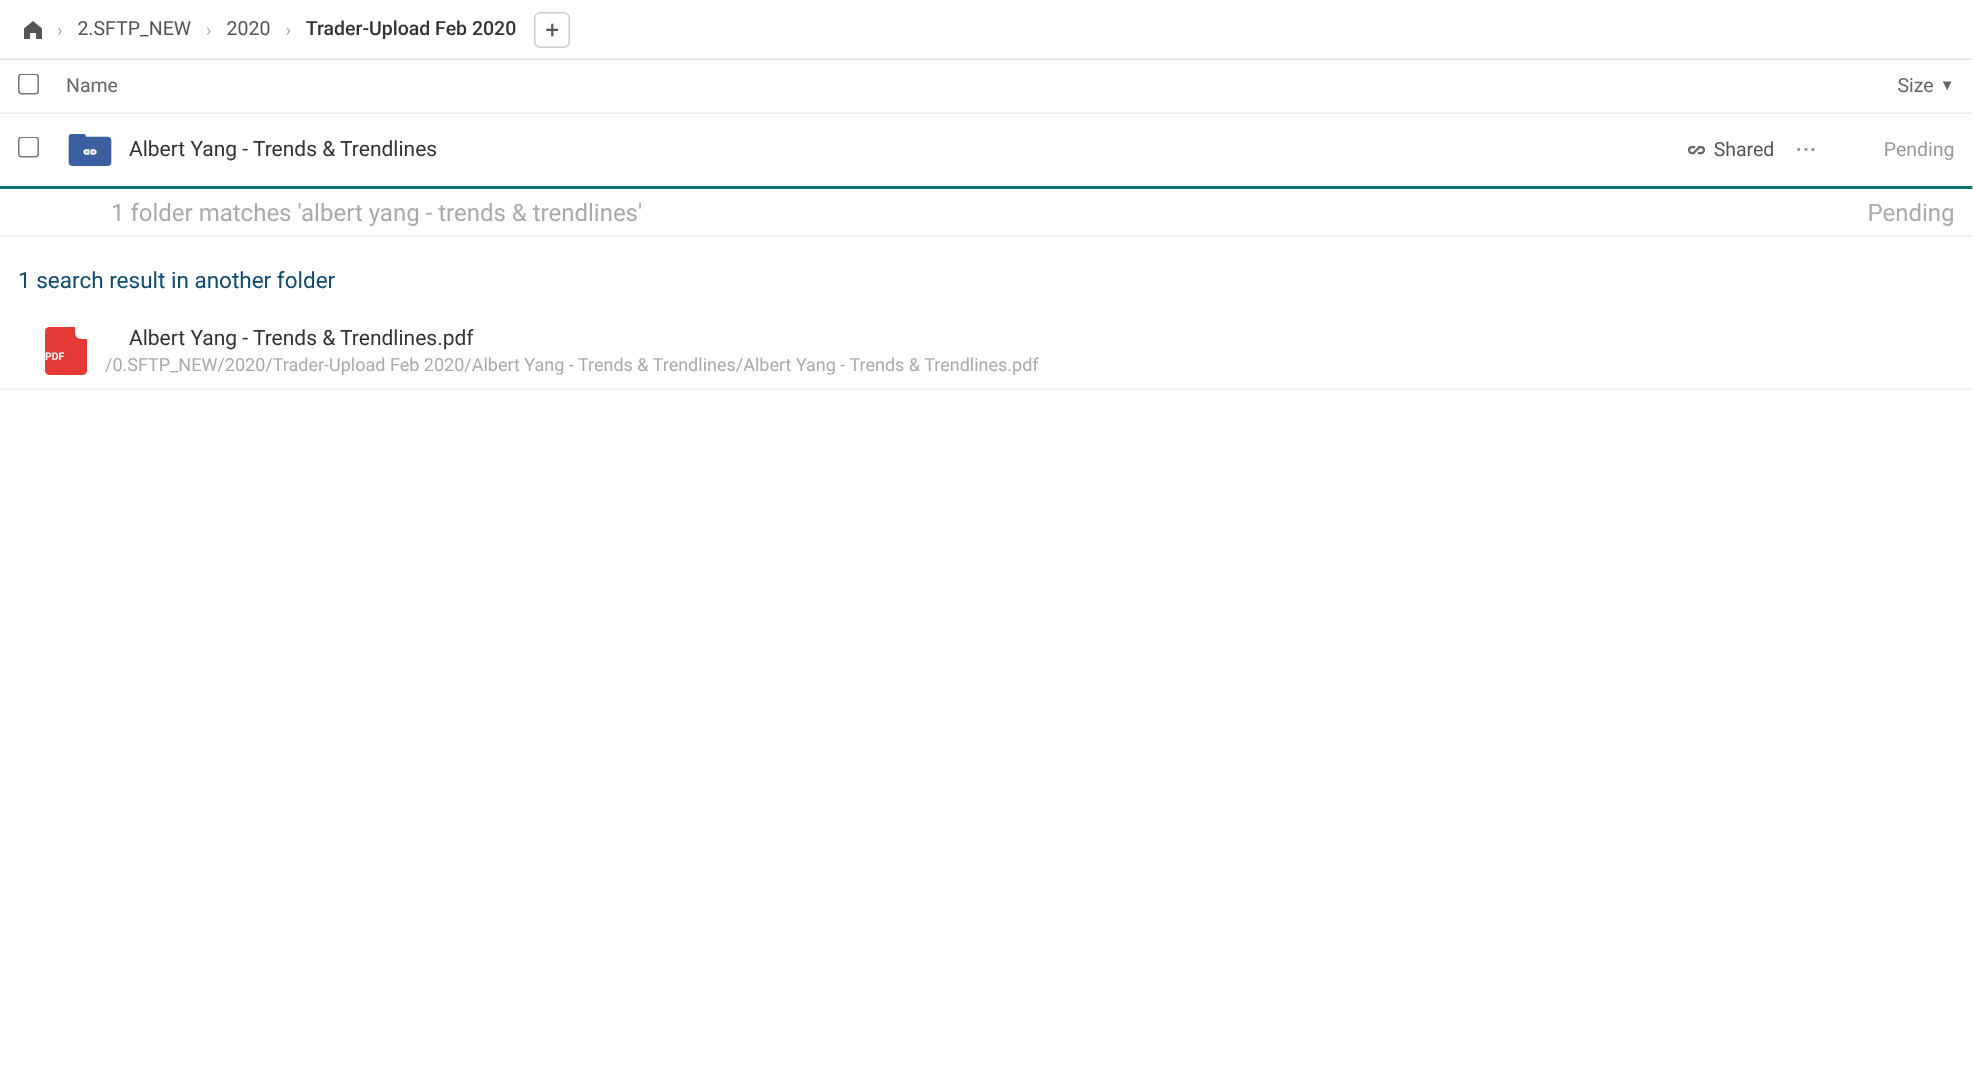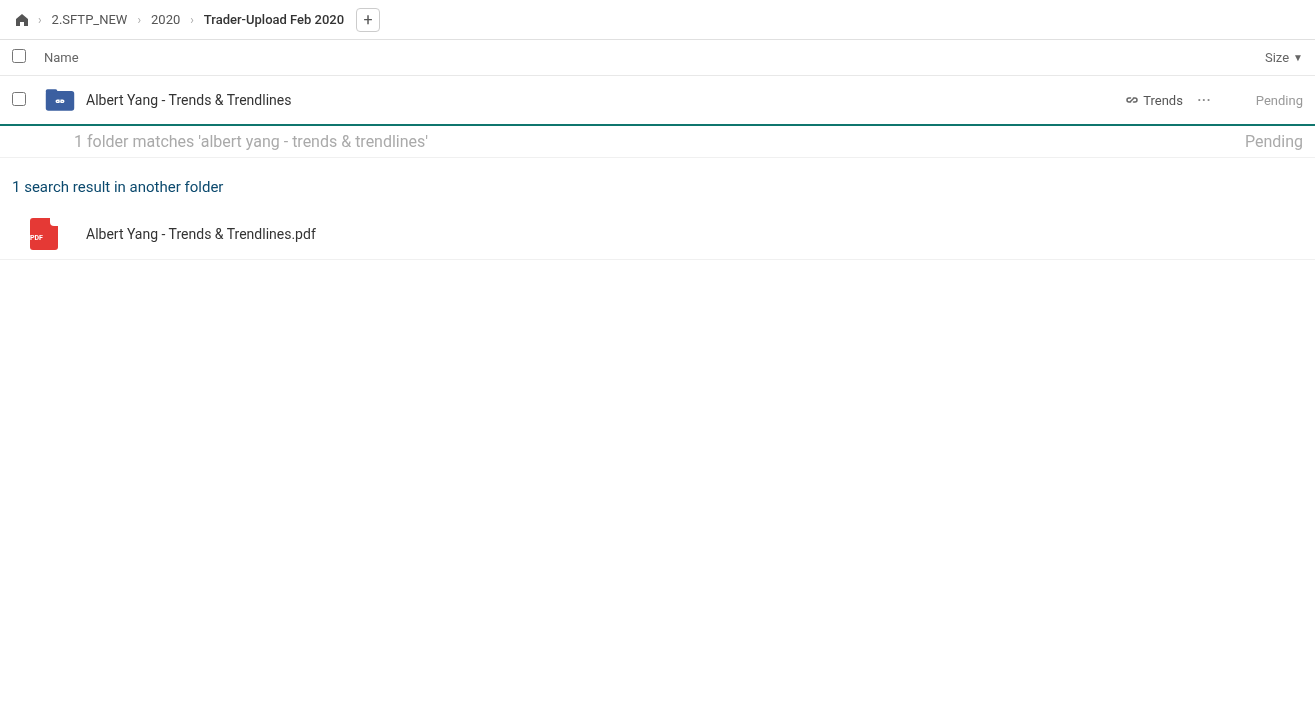--- a/index.html
+++ b/index.html
@@ -299,21 +299,21 @@
       <path d="M23 19.5c0 1.1-.9 2-2 2h-2.5v-1.5H21c.3 0 .5-.2.5-.5s-.2-.5-.5-.5h-2.5v-1.5H21c1.1 0 2 .9 2 2z" fill="white"></path>
       <rect x="15.5" y="19" width="5" height="1" fill="white"></rect>
     </svg>
   </div>
   <div class="folder-name">Albert Yang - Trends &amp; Trendlines</div>
   <div class="folder-actions">
     <div class="shared-badge">
       <svg width="14" height="14" viewBox="0 0 14 14" fill="none">
         <path d="M5 9l4-4M5.5 5H4a2 2 0 000 4h1.5M8.5 5H10a2 2 0 010 4H8.5" stroke="#666" stroke-width="1.5" stroke-linecap="round"></path>
       </svg>
-      <span>Trends</span>
+      <span>Shared</span>
     </div>
     <div class="more-btn">···</div>
   </div>
   <div class="status-badge">Pending</div>
 </div>
 
 <div class="sub-info">
   <span>1 folder matches 'albert yang - trends &amp; trendlines'</span>
   <span>Pending</span>
 </div>
@@ -323,14 +323,15 @@
 </div>
 
 <div class="file-row">
   <div class="file-icon">
     <div class="pdf-icon">
       <span class="pdf-icon-label">PDF</span>
     </div>
   </div>
   <div class="file-info">
     <span class="file-name">Albert Yang - Trends &amp; Trendlines.pdf</span>
+    <span class="file-path">/0.SFTP_NEW/2020/Trader-Upload Feb 2020/Albert Yang - Trends &amp; Trendlines/Albert Yang - Trends &amp; Trendlines.pdf</span>
   </div>
 </div>
 
 </body></html>

